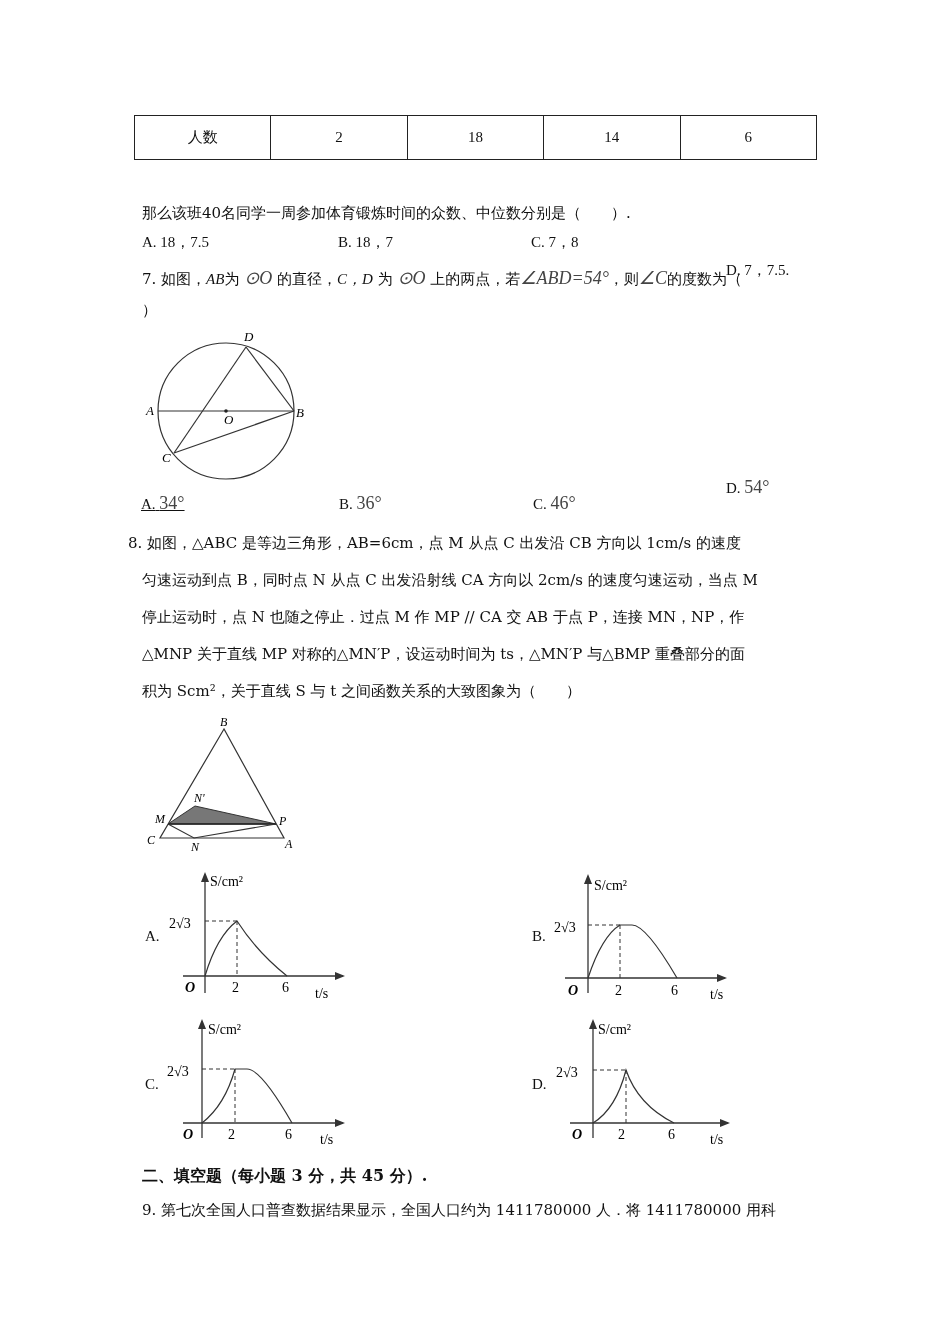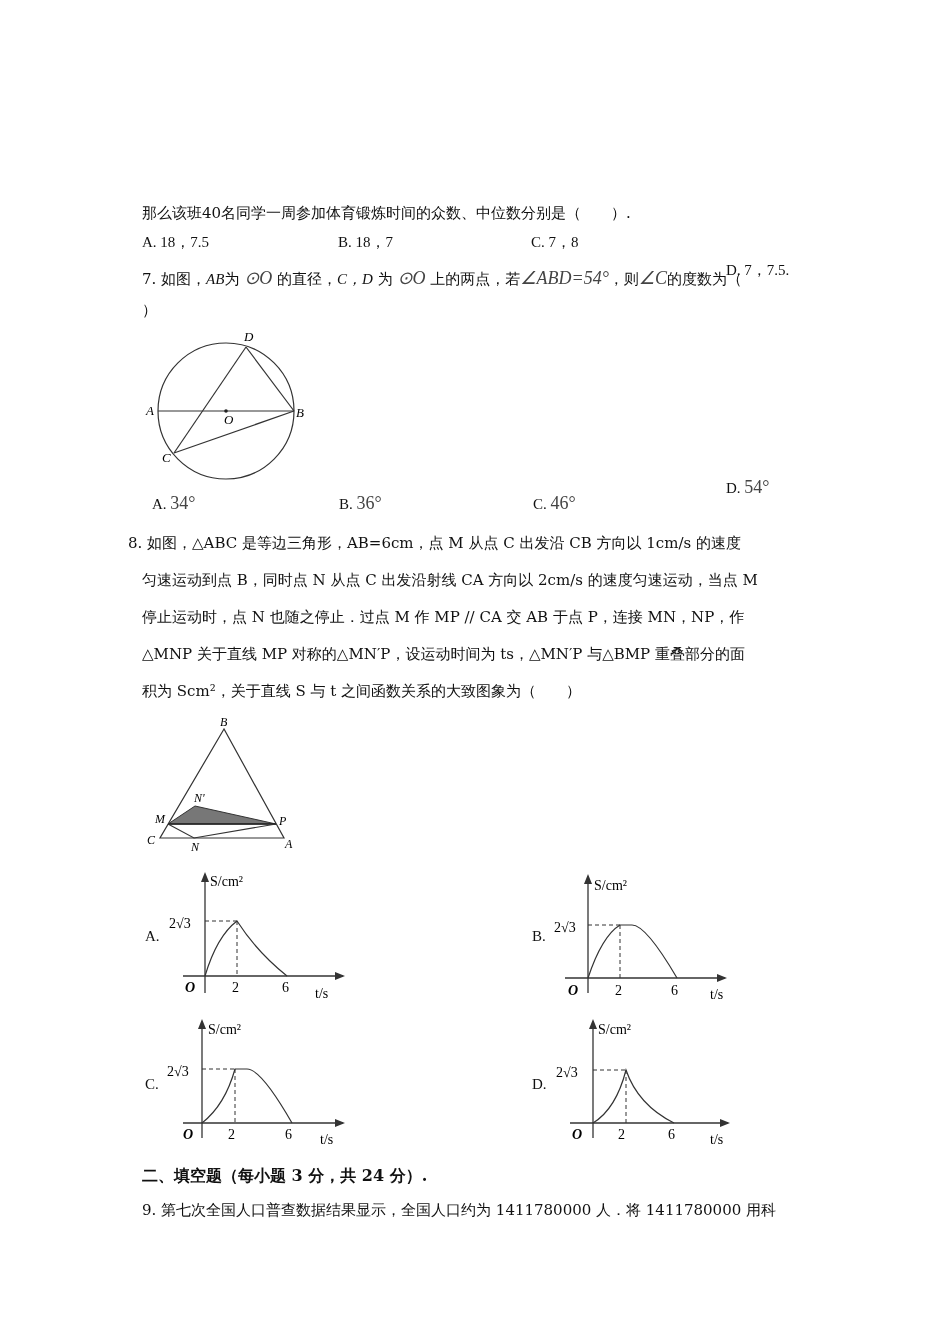--- a/index.html
+++ b/index.html
@@ -14,20 +14,27 @@
   table.freq td { border: 1.5px solid #222; height: 41px; text-align: center; width: 20%; }
   .opt { position: absolute; font-size: 15px; font-family: "Liberation Serif", serif; }
   .h2 { font-weight: bold; font-size: 16px; }
   svg text { font-family: "Liberation Serif", serif; }
 </style>
 </head>
 <body>
 
 <table class="freq">
   <tbody>
+  <tr>
+    <td>人数</td>
+    <td>2</td>
+    <td>18</td>
+    <td>14</td>
+    <td>6</td>
+  </tr>
 </tbody>
   </table>
 
 <div class="abs txt" style="left:142px; top:203px;">那么该班40名同学一周参加体育锻炼时间的众数、中位数分别是（　　）.</div>
 <div class="opt" style="left:142px; top:233px;">A. 18，7.5</div>
 <div class="opt" style="left:338px; top:233px;">B. 18，7</div>
 <div class="opt" style="left:531px; top:233px;">C. 7，8</div>
 <div class="opt" style="left:726px; top:233px;margin-top:28px;">D. 7，7.5.</div>
 
 <div class="abs txt" style="left:142px; top:268px;">
@@ -47,21 +54,21 @@
   <line x1="106" y1="27" x2="154" y2="91" stroke="#333" stroke-width="1.2"></line>
   <line x1="34" y1="133" x2="154" y2="91" stroke="#333" stroke-width="1.2"></line>
   <circle cx="86" cy="91" r="1.8" fill="#222"></circle>
   <text x="104" y="21" font-size="13" font-style="italic">D</text>
   <text x="6" y="95" font-size="13" font-style="italic">A</text>
   <text x="84" y="104" font-size="13" font-style="italic">O</text>
   <text x="156" y="97" font-size="13" font-style="italic">B</text>
   <text x="22" y="142" font-size="13" font-style="italic">C</text>
 </svg>
 
-<div class="opt" style="left:152px; top:493px;"><span>A.</span> <span class="math" style="font-style:normal">34°</span></div>
+<div class="opt" style="left:141px; top:493px;text-decoration:underline;"><span>A.</span> <span class="math" style="font-style:normal">34°</span></div>
 <div class="opt" style="left:339px; top:493px;"><span>B.</span> <span class="math" style="font-style:normal">36°</span></div>
 <div class="opt" style="left:533px; top:493px;"><span>C.</span> <span class="math" style="font-style:normal">46°</span></div>
 <div class="opt" style="left:726px; top:477px;"><span>D.</span> <span class="math" style="font-style:normal">54°</span></div>
 
 <div class="abs txt" style="left:128px; top:533px;">8. 如图，△ABC 是等边三角形，AB=6cm，点 M 从点 C 出发沿 CB 方向以 1cm/s 的速度</div>
 <div class="abs txt" style="left:142px; top:570px;">匀速运动到点 B，同时点 N 从点 C 出发沿射线 CA 方向以 2cm/s 的速度匀速运动，当点 M</div>
 <div class="abs txt" style="left:142px; top:607px;">停止运动时，点 N 也随之停止．过点 M 作 MP // CA 交 AB 于点 P，连接 MN，NP，作</div>
 <div class="abs txt" style="left:142px; top:644px;">△MNP 关于直线 MP 对称的△MN′P，设运动时间为 ts，△MN′P 与△BMP 重叠部分的面</div>
 <div class="abs txt" style="left:142px; top:681px;">积为 Scm²，关于直线 S 与 t 之间函数关系的大致图象为（　　）</div>
 
@@ -140,15 +147,15 @@
   <line x1="76" y1="57" x2="76" y2="110" stroke="#333" stroke-width="1" stroke-dasharray="4,3"></line>
   <path d="M43,110 Q66,96 76,57 Q88,92 124,110" fill="none" stroke="#333" stroke-width="1.2"></path>
   <text x="48" y="21" font-size="14">S/cm²</text>
   <text x="6" y="64" font-size="14">2√3</text>
   <text x="22" y="126" font-size="14" font-style="italic" font-weight="bold">O</text>
   <text x="68" y="126" font-size="14">2</text>
   <text x="118" y="126" font-size="14">6</text>
   <text x="160" y="131" font-size="14">t/s</text>
 </svg>
 
-<div class="abs txt h2" style="left:142px; top:1166px;">二、填空题（每小题 3 分，共 24 分）.</div>
+<div class="abs txt h2" style="left:142px; top:1166px;">二、填空题（每小题 3 分，共 45 分）.</div>
 
 <div class="abs txt" style="left:142px; top:1200px;">9. 第七次全国人口普查数据结果显示，全国人口约为 1411780000 人．将 1411780000 用科</div>
 
 </body></html>

